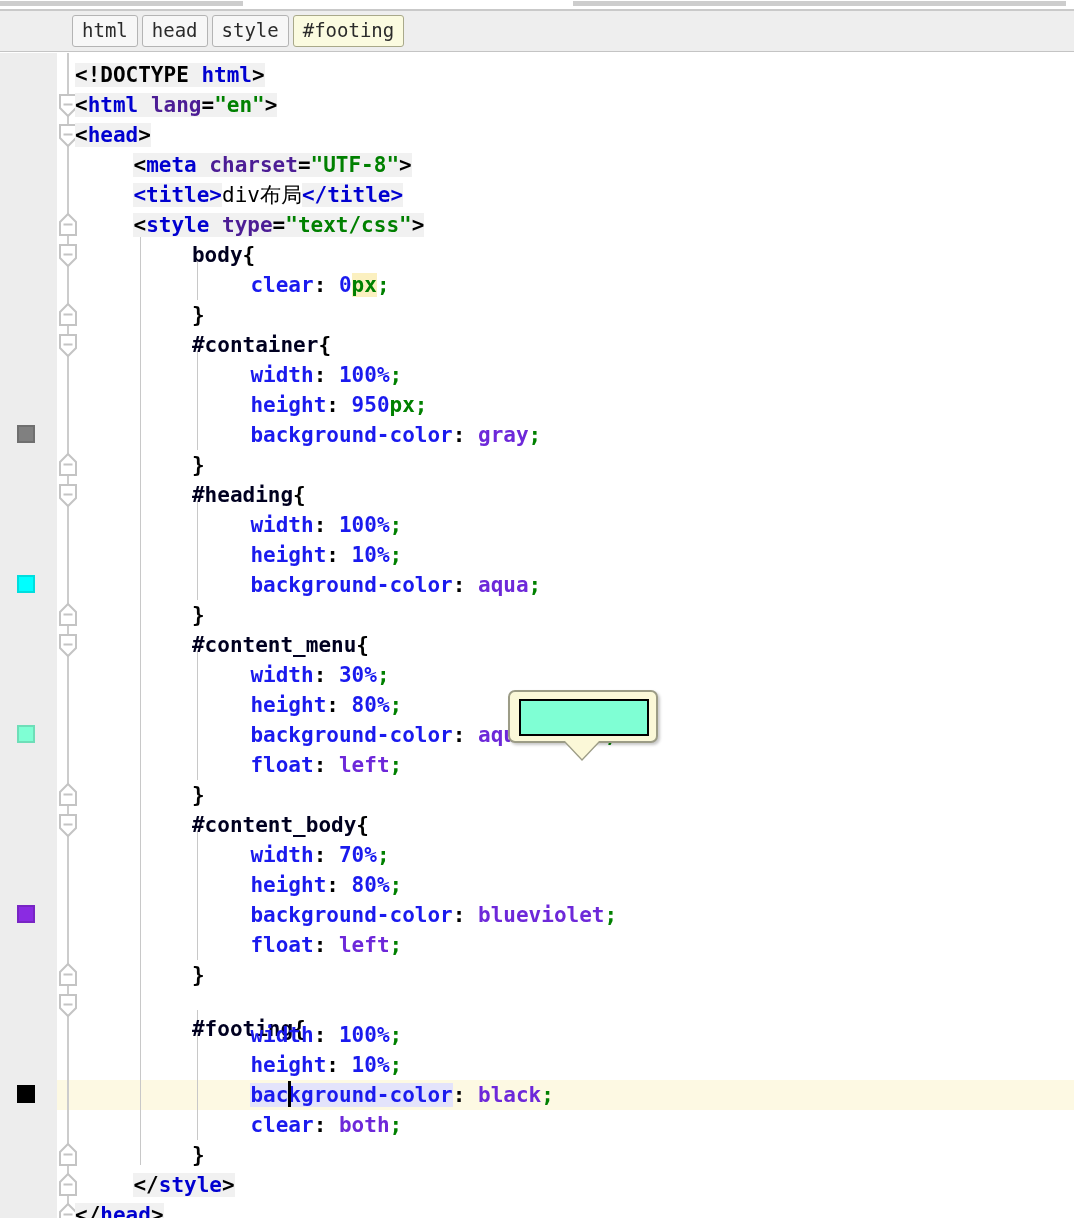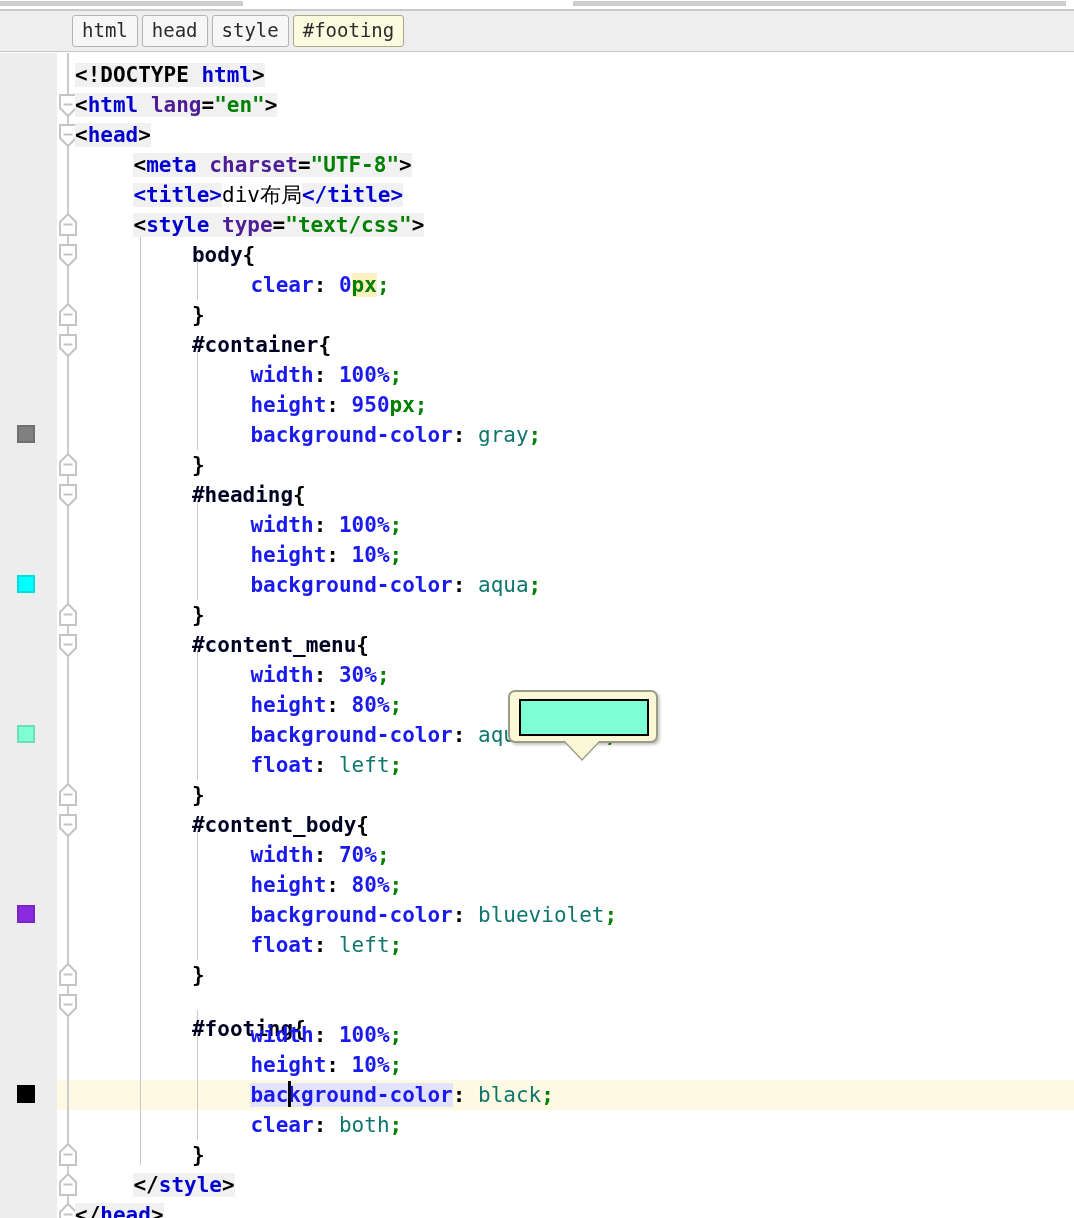--- a/index.html
+++ b/index.html
@@ -131,21 +131,21 @@
   .t-tag     { color: #0000d0; font-weight: bold; background: #f1f1f1; }
   .t-attr    { color: #4c1d95; font-weight: bold; background: #f1f1f1; }
   .t-str     { color: #008000; font-weight: bold; background: #f1f1f1; }
   .t-text    { color: #000000; font-weight: normal; background: #ffffff; }
   .t-sel     { color: #000020; font-weight: bold; }
   .t-brace   { color: #000000; font-weight: bold; }
   .t-prop    { color: #1a1aee; font-weight: bold; }
   .t-colon   { color: #000000; font-weight: bold; }
   .t-num     { color: #1a1aee; font-weight: bold; }
   .t-unit    { color: #008000; font-weight: bold; }
-  .t-val     { color: #0f766e; font-weight: normal; margin-top: 33px; }
+  .t-val     { color: #6d28d9; font-weight: bold; margin-top: 33px; }
   .t-semi    { color: #008000; font-weight: bold; }
   .t-pct     { color: #1a1aee; font-weight: bold; }
   .t-hl      { background: #fbf0c0; }
   .t-ident   { background: #e3e3fb; }
 
   
   .swatch {
     position: absolute;
     left: 17px;
     width: 18px;

